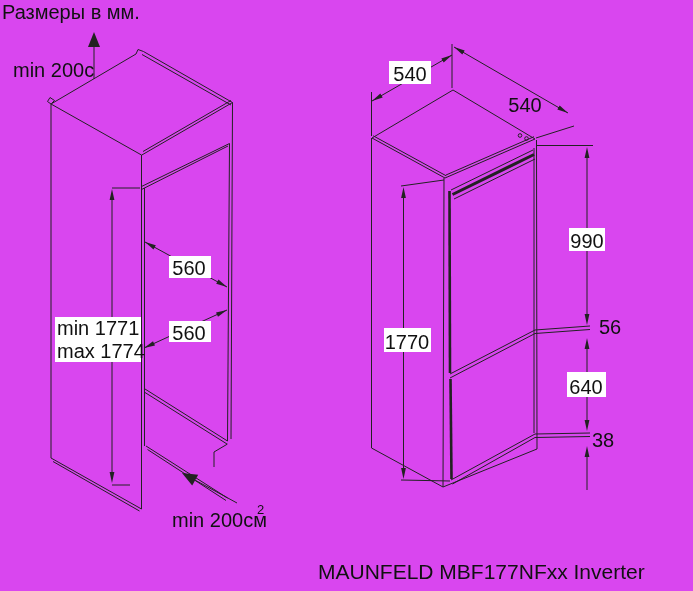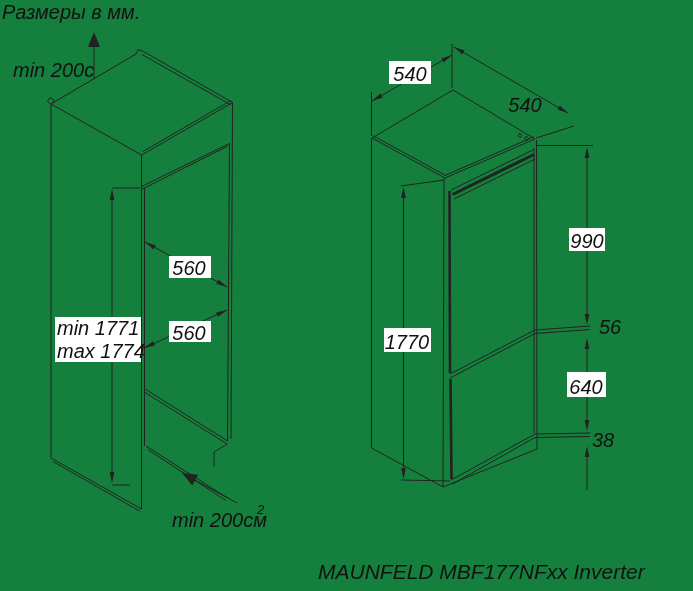--- a/index.html
+++ b/index.html
@@ -1,16 +1,16 @@
 <!DOCTYPE html>
 <html><head>
 <meta charset="utf-8">
 <style>
   html,body{margin:0;padding:0;background:#ffffff;}
-  .stage{width:693px;height:591px;position:relative;background:#15803d;overflow:hidden;font-style:italic;}
+  .stage{width:693px;height:591px;position:relative;background:#d946ef;overflow:hidden;}
   svg{display:block;}
   .ln{stroke:#222;stroke-width:1;fill:none;stroke-linecap:butt;}
   .ln2{stroke:#222;stroke-width:1;fill:none;}
   .thick{stroke:#222;stroke-width:2.6;fill:none;}
   .rail{stroke:#222;stroke-width:3;fill:none;}
   .ah{fill:#222;stroke:none;}
   .mask{fill:#ffffff;stroke:none;}
   text{font-family:"Liberation Sans","DejaVu Sans",sans-serif;fill:#111;}
   .t20{font-size:20px;}
   .t21{font-size:21px;}

